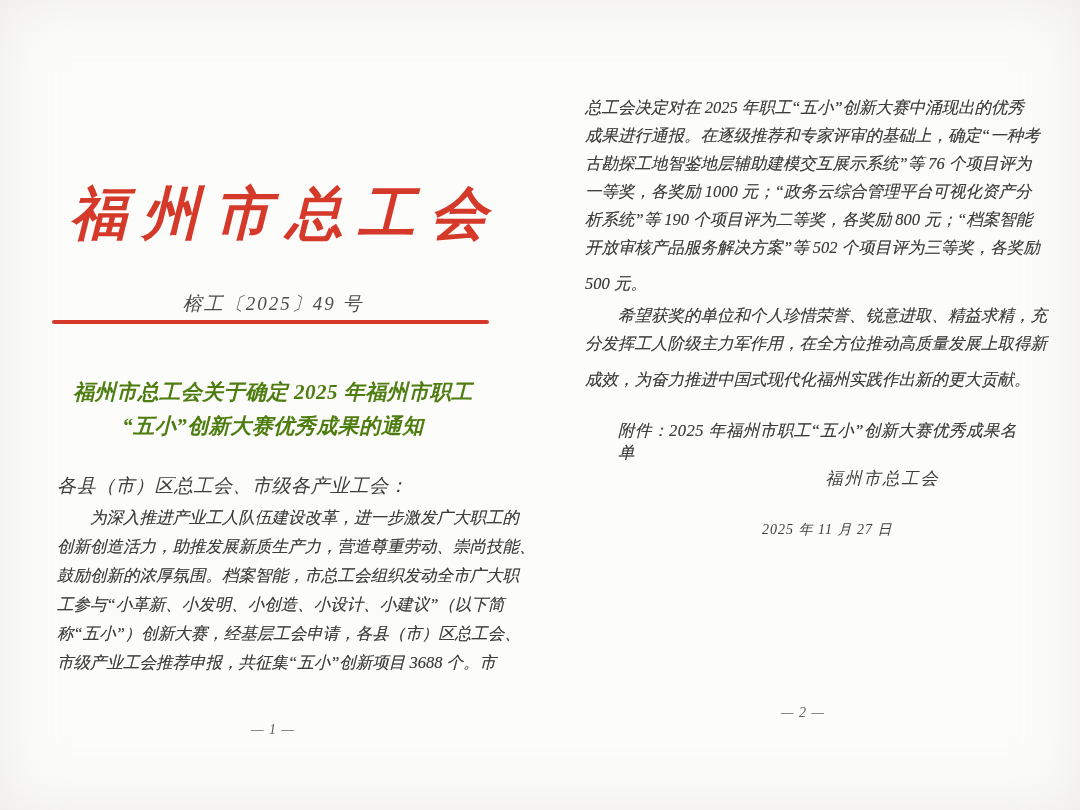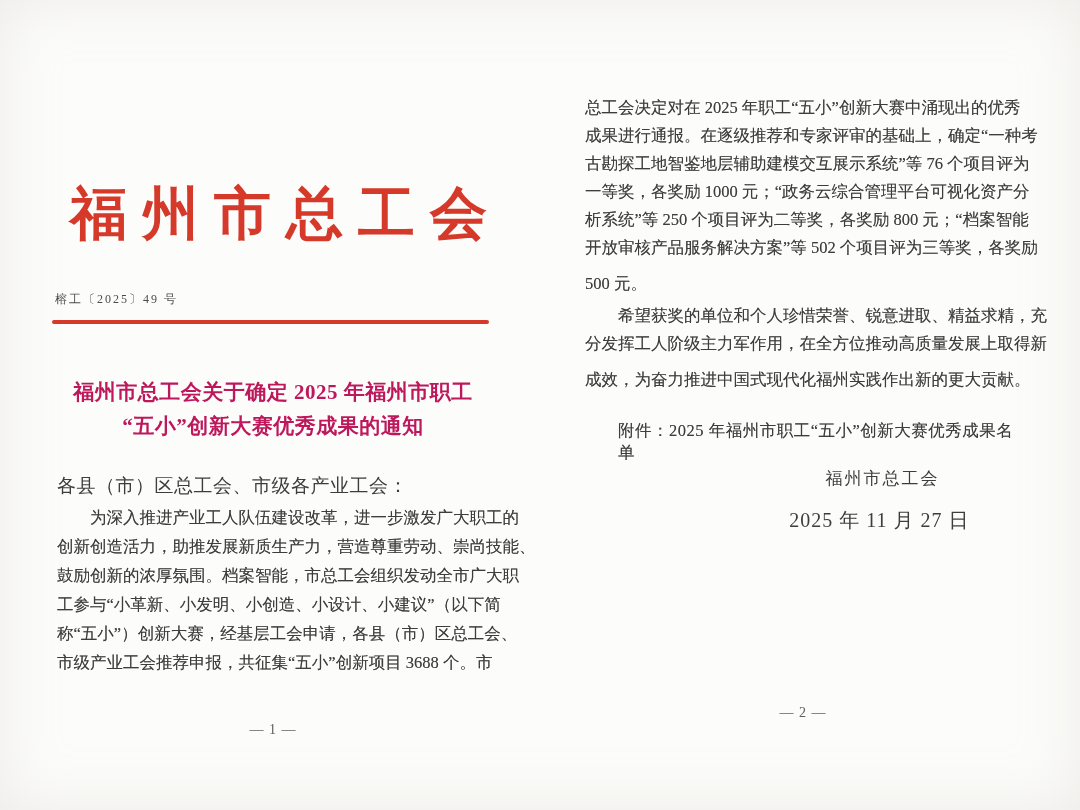--- a/index.html
+++ b/index.html
@@ -9,40 +9,40 @@
   }
   .scan{
     position:relative;
     width:1080px;height:810px;
     margin:0 auto;
     background:#fcfcfa;
     overflow:hidden;
     box-shadow:inset 0 0 60px rgba(190,188,182,.25);
     color:#3d3d3d;
   }
-  .abs{position:absolute;}
+  .abs{position:absolute;font-style:italic;}
   
   .masthead{
     left:55px;top:174px;width:436px;height:80px;
     font-size:57px;line-height:80px;font-weight:700;
     color:#d5392a;
     text-align:center;letter-spacing:15px;text-indent:15px;
     white-space:nowrap;
   }
   .doc-number{
     left:55px;top:291px;width:436px;
-    font-size:12px;color:#4c4c4c;text-align:left;letter-spacing:2px;
+    font-size:19px;color:#4c4c4c;text-align:center;letter-spacing:2px;
   }
   .red-line{
     left:52px;top:320px;width:437px;height:4px;
     background:#d5392a;border-radius:2px;
   }
   .doc-title{
     left:50px;width:446px;
-    font-size:21px;font-weight:700;color:#be185d;
+    font-size:21px;font-weight:700;color:#4d7c0f;
     text-align:center;letter-spacing:.5px;
   }
   .t1{top:378px;} .t2{top:412px;}
   .salutation{
     left:57px;top:473px;width:436px;
     font-size:19px;letter-spacing:.5px;
   }
   .line{
     left:57px;width:435px;height:29px;
     font-size:16.5px;line-height:29px;
@@ -63,22 +63,22 @@
   .attachment{
     left:618px;top:420px;width:400px;
     font-size:16.5px;letter-spacing:.5px;
     text-shadow:0 0 .5px rgba(70,70,70,.55);
   }
   .signer{
     left:770px;top:467px;width:225px;
     font-size:17px;text-align:center;letter-spacing:2px;
   }
   .sign-date{
-    left:762px;top:507px;width:235px;
-    font-size:20px;text-align:center;letter-spacing:1px;
+    left:762px;top:521px;width:235px;
+    font-size:14px;text-align:left;letter-spacing:1px;
   }
   .pn2{left:585px;top:705px;}
 </style>
 </head>
 <body>
 
 <div class="scan">
 
   <div>
     <div class="abs masthead">福州市总工会</div>
@@ -100,21 +100,21 @@
     <div class="abs line" style="top:648px">市级产业工会推荐申报，共征集“五小”创新项目 3688 个。市</div>
 
     <div class="abs page-num pn1">— 1 —</div>
   </div>
 
   <div>
     <div class="abs line p2" style="top:94px">总工会决定对在 2025 年职工“五小”创新大赛中涌现出的优秀</div>
     <div class="abs line p2" style="top:122px">成果进行通报。在逐级推荐和专家评审的基础上，确定“一种考</div>
     <div class="abs line p2" style="top:150px">古勘探工地智鉴地层辅助建模交互展示系统”等 76 个项目评为</div>
     <div class="abs line p2" style="top:178px">一等奖，各奖励 1000 元；“政务云综合管理平台可视化资产分</div>
-    <div class="abs line p2" style="top:206px">析系统”等 250 个项目评为二等奖，各奖励 800 元；“档案智能</div>
+    <div class="abs line p2" style="top:206px">析系统”等 190 个项目评为二等奖，各奖励 800 元；“档案智能</div>
     <div class="abs line p2" style="top:234px">开放审核产品服务解决方案”等 502 个项目评为三等奖，各奖励</div>
     <div class="abs line p2 last" style="top:262px">500 元。</div>
 
     <div class="abs line p2 indent" style="top:302px">希望获奖的单位和个人珍惜荣誉、锐意进取、精益求精，充</div>
     <div class="abs line p2" style="top:330px">分发挥工人阶级主力军作用，在全方位推动高质量发展上取得新</div>
     <div class="abs line p2 last" style="top:358px">成效，为奋力推进中国式现代化福州实践作出新的更大贡献。</div>
 
     <div class="abs attachment">附件：2025 年福州市职工“五小”创新大赛优秀成果名单</div>
 
     <div class="abs signer">福州市总工会</div>

